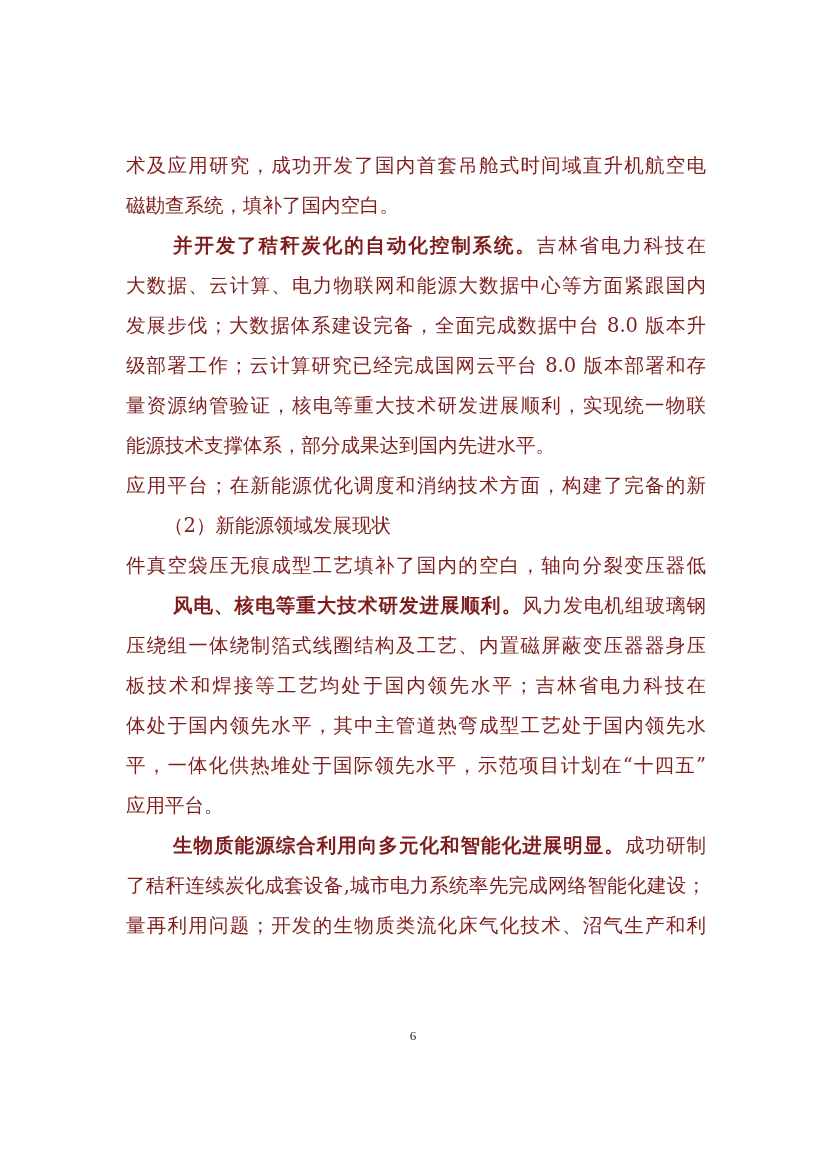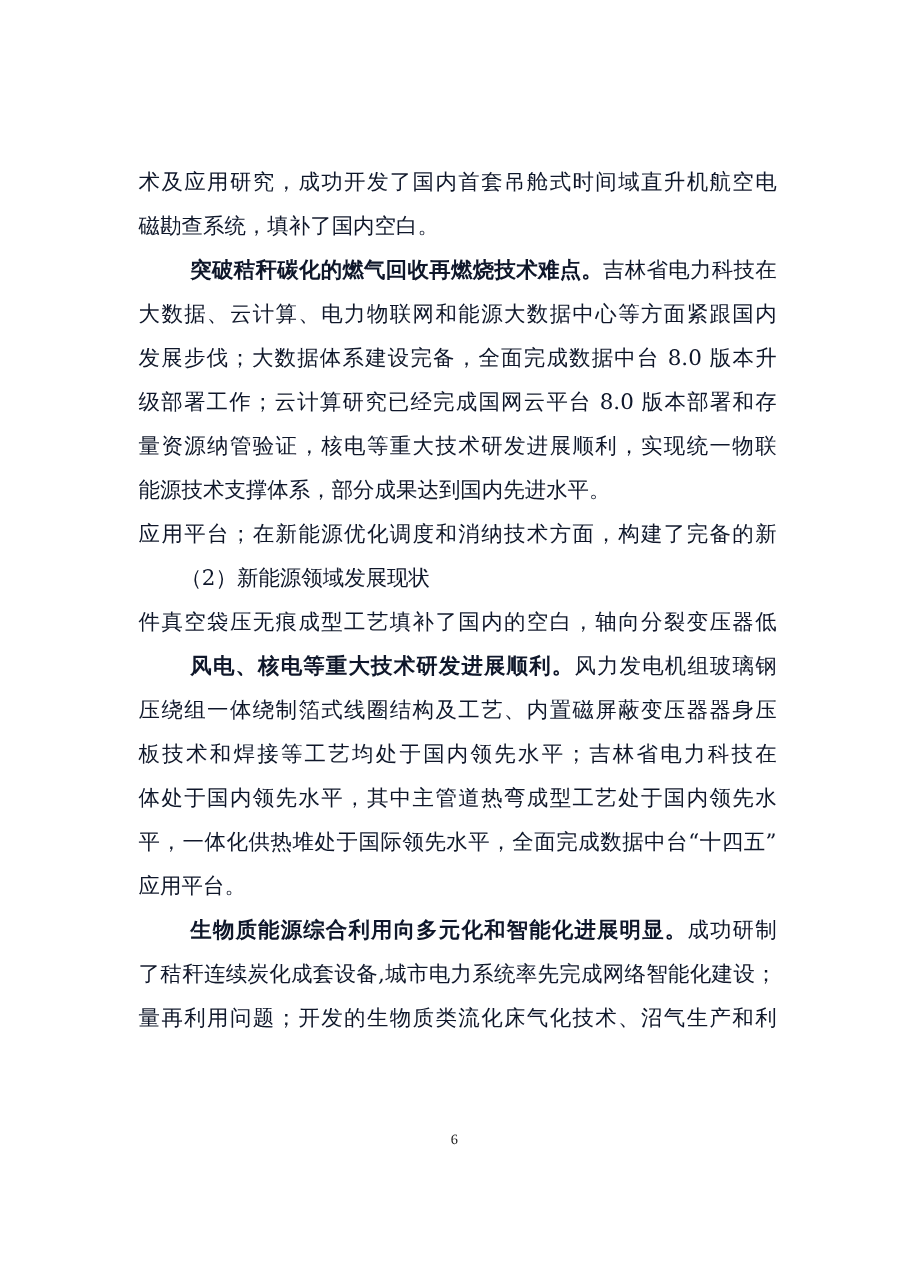--- a/index.html
+++ b/index.html
@@ -1,21 +1,21 @@
 <!DOCTYPE html>
 <html><head>
 <meta charset="utf-8">
 <style>
   html, body { margin: 0; padding: 0; background: #ffffff; }
   body { width: 826px; height: 1169px; position: relative; overflow: hidden; }
   .page { position: absolute; left: 0; top: 0; width: 826px; height: 1169px; background: #fff; }
   .body-text {
     position: absolute; left: 126px; top: 146px; width: 580px;
     font-family: "DejaVu Serif", "Liberation Serif", serif;
-    font-size: 19.5px; line-height: 40px; color: #0f172a;
+    font-size: 19.5px; line-height: 40px; color: #7f1d1d;
     text-align: justify; text-justify: inter-character;
   }
   .line { display: block; height: 40px; white-space: nowrap; text-align: justify; text-align-last: justify; }
   .line.last { text-align-last: left; }
   .indent { padding-left: 47px; }
   .bold { font-weight: bold; }
   .heading2 { padding-left: 38px; text-align-last: left; }
   .page-number {
     position: absolute; left: 0; width: 826px; top: 1028px; text-align: center;
     font-family: "Liberation Serif", serif; font-size: 13px; color: #222;
@@ -26,40 +26,40 @@
 
 <div class="page">
   <div class="body-text">
 
     <div>
       <span class="line">术及应用研究，成功开发了国内首套吊舱式时间域直升机航空电</span>
       <span class="line last">磁勘查系统，填补了国内空白。</span>
     </div>
 
     <div>
-      <span class="line indent"><span class="bold">突破秸秆碳化的燃气回收再燃烧技术难点。</span><span>吉林省电力科技在</span></span>
+      <span class="line indent"><span class="bold">并开发了秸秆炭化的自动化控制系统。</span><span>吉林省电力科技在</span></span>
       <span class="line">大数据、云计算、电力物联网和能源大数据中心等方面紧跟国内</span>
       <span class="line">发展步伐；大数据体系建设完备，全面完成数据中台 8.0 版本升</span>
       <span class="line">级部署工作；云计算研究已经完成国网云平台 8.0 版本部署和存</span>
       <span class="line">量资源纳管验证，核电等重大技术研发进展顺利，实现统一物联</span>
       <span class="line last">能源技术支撑体系，部分成果达到国内先进水平。</span>
       <span class="line">应用平台；在新能源优化调度和消纳技术方面，构建了完备的新</span>
     </div>
 
     <div>
       <span class="line last heading2">（2）新能源领域发展现状</span>
     </div>
 
     <div>
       <span class="line">件真空袋压无痕成型工艺填补了国内的空白，轴向分裂变压器低</span>
       <span class="line indent"><span class="bold">风电、核电等重大技术研发进展顺利。</span><span>风力发电机组玻璃钢</span></span>
       <span class="line">压绕组一体绕制箔式线圈结构及工艺、内置磁屏蔽变压器器身压</span>
       <span class="line">板技术和焊接等工艺均处于国内领先水平；吉林省电力科技在</span>
       <span class="line">体处于国内领先水平，其中主管道热弯成型工艺处于国内领先水</span>
-      <span class="line">平，一体化供热堆处于国际领先水平，全面完成数据中台“十四五”</span>
+      <span class="line">平，一体化供热堆处于国际领先水平，示范项目计划在“十四五”</span>
       <span class="line last">应用平台。</span>
     </div>
 
     <div>
       <span class="line indent"><span class="bold">生物质能源综合利用向多元化和智能化进展明显。</span><span>成功研制</span></span>
       <span class="line">了秸秆连续炭化成套设备,城市电力系统率先完成网络智能化建设；</span>
       <span class="line">量再利用问题；开发的生物质类流化床气化技术、沼气生产和利</span>
     </div>
 
   </div>

